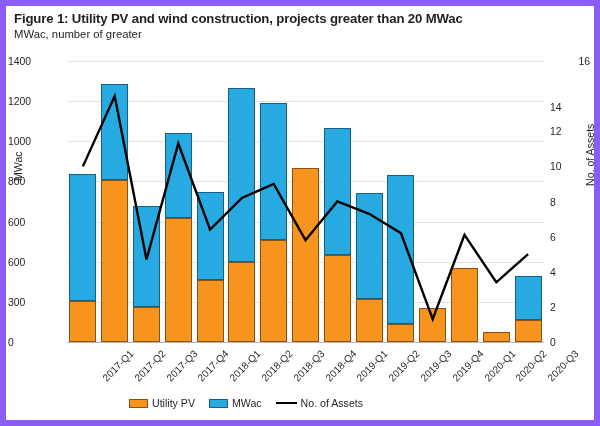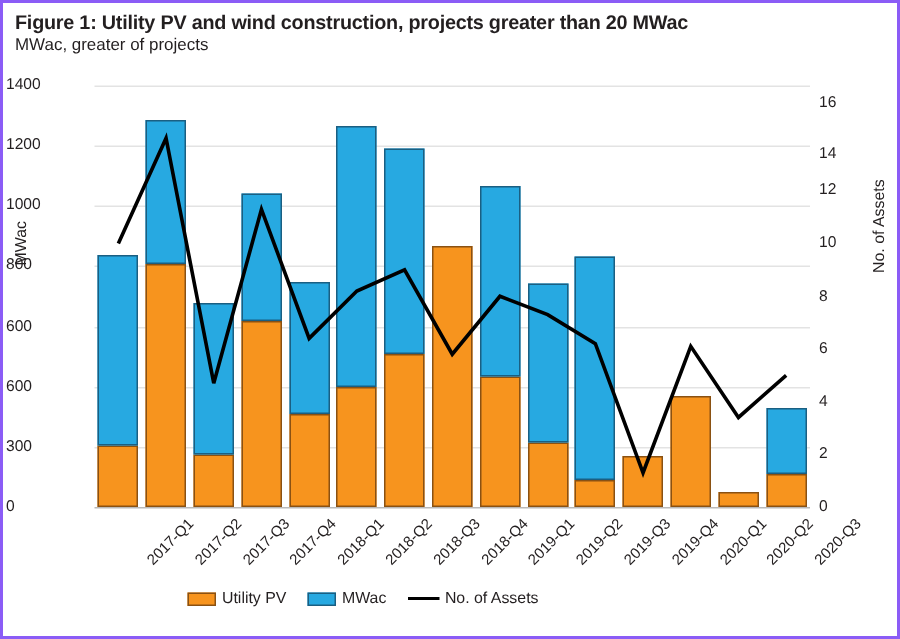--- a/index.html
+++ b/index.html
@@ -14,21 +14,21 @@
     color: #231f20;
     overflow: hidden;
     position: relative;
   }
   #figure {
     position: absolute;
     left: 0; top: 0;
     width: 600px;
     height: 426px;
     box-sizing: border-box;
-    border: 2px solid #8b5cf6;
+    border: 6px solid #8b5cf6;
     background: #fff;
   }
   .title {
     position: absolute;
     left: 8px;
     top: 5px;
     font-size: 13.2px;
     font-weight: bold;
     letter-spacing: -0.15px;
     white-space: nowrap;
@@ -174,21 +174,21 @@
     overflow: visible;
     pointer-events: none;
   }
 </style>
 </head>
 <body>
 
 <div id="figure">
 
   <div class="title">Figure 1: Utility PV and wind construction, projects greater than 20 MWac</div>
-  <div class="subtitle">MWac, greater of projects</div>
+  <div class="subtitle">MWac, number of greater</div>
 
   <div class="axis-title-left">MWac</div>
   <div class="axis-title-right">No. of Assets</div>
 
   <div id="plot">
     <div id="grid">
         <div class="gridline" style="top: 240.857px;"></div>
         <div class="gridline" style="top: 200.714px;"></div>
         <div class="gridline" style="top: 160.571px;"></div>
         <div class="gridline" style="top: 120.429px;"></div>
@@ -208,21 +208,21 @@
       </div>
     <div id="ticksRight">
         <div class="tickR" style="top: 281px;">0</div>
         <div class="tickR" style="top: 245.875px;">2</div>
         <div class="tickR" style="top: 210.75px;">4</div>
         <div class="tickR" style="top: 175.625px;">6</div>
         <div class="tickR" style="top: 140.5px;">8</div>
         <div class="tickR" style="top: 105.375px;">10</div>
         <div class="tickR" style="top: 70.25px;">12</div>
         <div class="tickR" style="top: 46px;">14</div>
-        <div class="tickR" style="top: 12px;">16</div>
+        <div class="tickR" style="top: 0px; text-align: right;">16</div>
       </div>
     <div id="bars">
         <div class="bar bar-pv" style="left: 2.3055px; width: 27.189px; top: 239.854px; height: 41.1464px;"></div>
         <div class="bar bar-wind" style="left: 2.3055px; width: 27.189px; top: 113.404px; height: 126.45px;"></div>
         <div class="bar bar-pv" style="left: 34.1055px; width: 27.189px; top: 119.425px; height: 161.575px;"></div>
         <div class="bar bar-wind" style="left: 34.1055px; width: 27.189px; top: 23.0821px; height: 96.3429px;"></div>
         <div class="bar bar-pv" style="left: 65.9055px; width: 27.189px; top: 245.875px; height: 35.125px;"></div>
         <div class="bar bar-wind" style="left: 65.9055px; width: 27.189px; top: 144.514px; height: 101.361px;"></div>
         <div class="bar bar-pv" style="left: 97.7055px; width: 27.189px; top: 156.557px; height: 124.443px;"></div>
         <div class="bar bar-wind" style="left: 97.7055px; width: 27.189px; top: 72.2571px; height: 84.3px;"></div>

